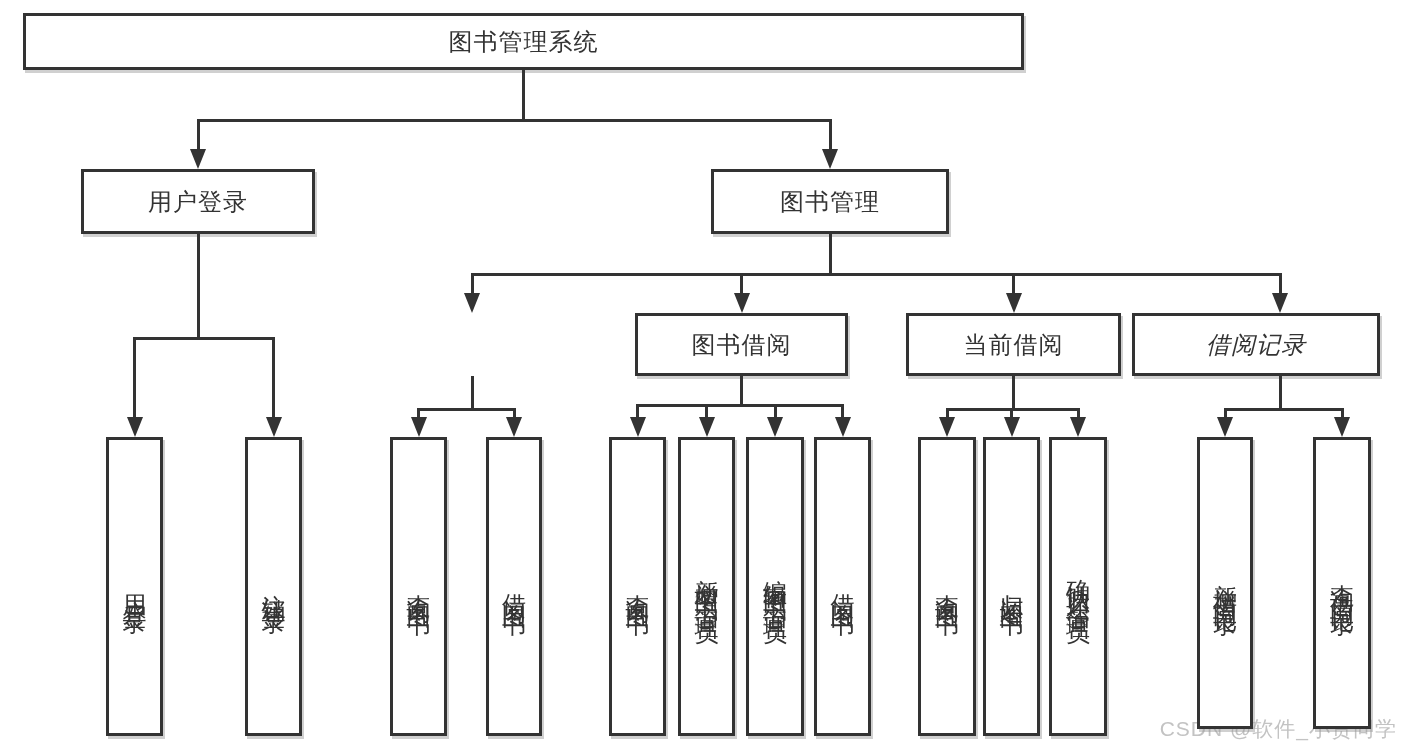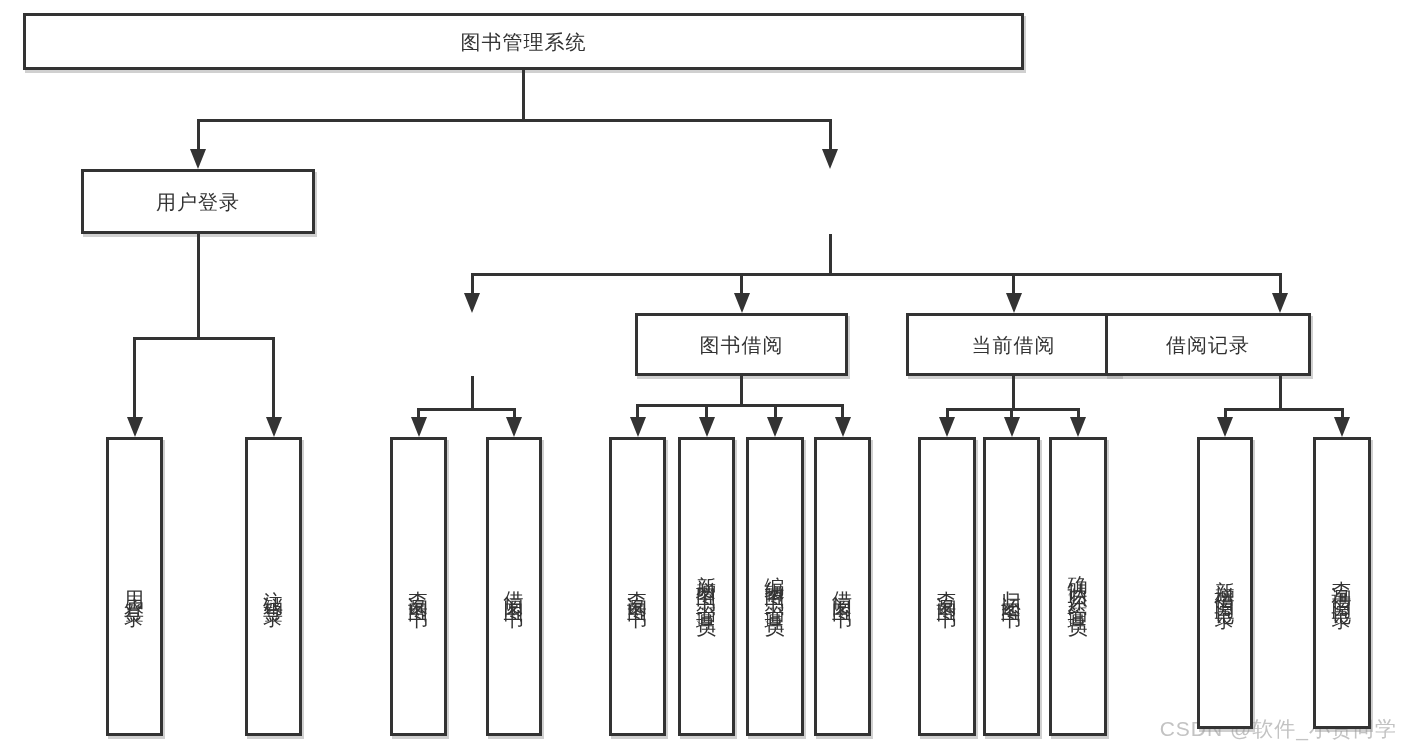--- a/index.html
+++ b/index.html
@@ -21,21 +21,21 @@
     position:absolute;
     background:#ffffff;
     border:3px solid var(--box-border);
     box-sizing:border-box;
     display:flex;
     align-items:center;
     justify-content:center;
     box-shadow:2px 3px 0 rgba(150,150,150,0.45);
   }
   .node .lbl{
-    font-size:20px;
+    font-size:24px;
     color:var(--text-color);
     letter-spacing:1px;
     white-space:nowrap;
     line-height:1;
   }
   .node.vert .lbl{
     writing-mode:vertical-rl;
     letter-spacing:6px;
     white-space:normal;
   }
@@ -64,27 +64,30 @@
 <body>
 
 <div class="stage">
   <div class="watermark">CSDN @软件_小贺同学</div>
 <div class="node" style="left: 23px; top: 13px; width: 1001px; height: 57px;">
       <span class="lbl">图书管理系统</span>
     </div>
     <div class="node" style="left: 81px; top: 169px; width: 234px; height: 65px;">
       <span class="lbl">用户登录</span>
     </div>
+    <div class="node" style="left: 711px; top: 169px; width: 238px; height: 65px;">
+      <span class="lbl">图书管理</span>
+    </div>
     <div class="node" style="left: 635px; top: 313px; width: 213px; height: 63px;">
       <span class="lbl">图书借阅</span>
     </div>
     <div class="node" style="left: 906px; top: 313px; width: 215px; height: 63px;">
       <span class="lbl">当前借阅</span>
     </div>
-    <div class="node" style="left: 1105px; top: 313px; width: 206px; height: 63px;">
+    <div class="node" style="left: 1132px; top: 313px; width: 248px; height: 63px; font-style: italic;">
       <span class="lbl">借阅记录</span>
     </div>
     <div class="node vert" style="left: 106px; top: 437px; width: 57px; height: 299px;">
       <span class="lbl">用户登录</span>
     </div>
     <div class="node vert" style="left: 245px; top: 437px; width: 57px; height: 299px;">
       <span class="lbl">注销登录</span>
     </div>
     <div class="node vert" style="left: 390px; top: 437px; width: 57px; height: 299px;">
       <span class="lbl">查询图书</span>

